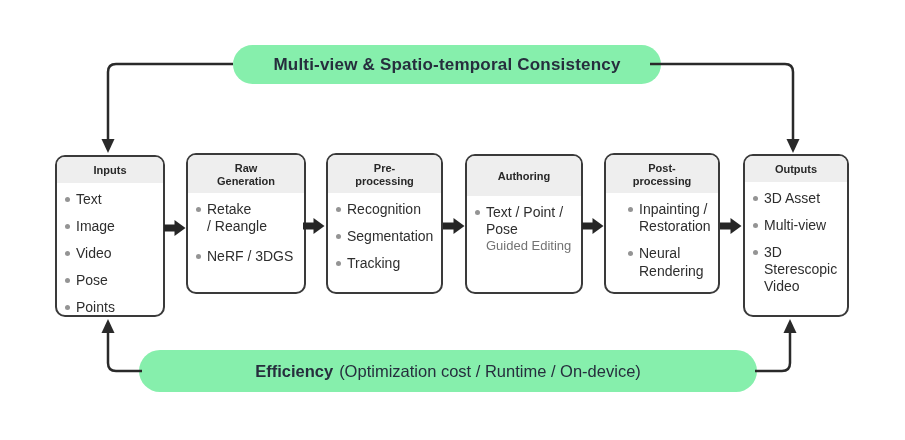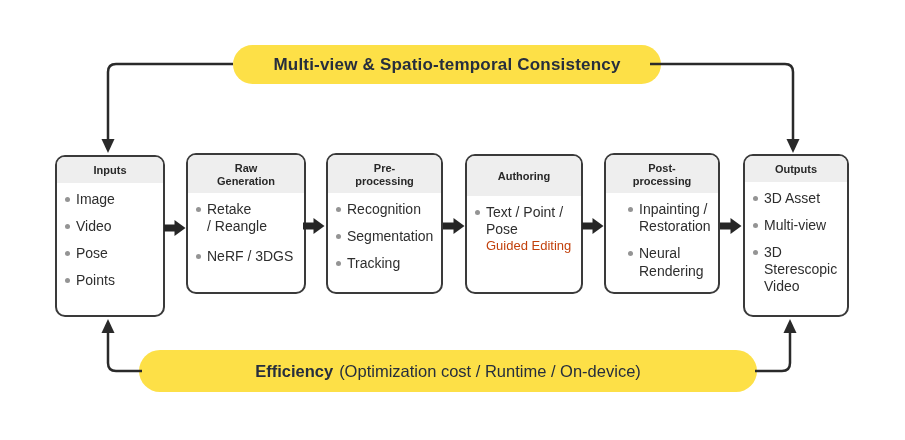--- a/index.html
+++ b/index.html
@@ -8,21 +8,21 @@
   .canvas {
     position: relative;
     width: 905px;
     height: 440px;
     background: #ffffff;
     overflow: hidden;
   }
   
   .pill {
     position: absolute;
-    background: #fde047;
+    background: #86efac;
     display: flex;
     align-items: center;
     justify-content: center;
     color: #262e3d;
   }
   .pill-top {
     left: 233px; top: 45px; width: 428px; height: 39px;
     border-radius: 20px;
     font-size: 17px; font-weight: bold; letter-spacing: 0.2px;
   }
@@ -62,21 +62,21 @@
   .dot {
     width: 5px; height: 5px; border-radius: 50%;
     background: #949494; flex: 0 0 auto; margin-top: 6px;
   }
   .item-text {
     font-size: 14px; line-height: 1.22; color: #2e2e2e;
     font-weight: 500;
     white-space: pre-line;
   }
   .item-col { display: flex; flex-direction: column; }
-  .sub-text { font-size: 13px; line-height: 1.25; color: #c2410c; white-space: pre-line; }
+  .sub-text { font-size: 13px; line-height: 1.25; color: #737373; white-space: pre-line; }
   
   #stage-inputs          { left: 55px;  top: 155px; width: 110px; height: 162px; }
   #stage-raw-generation  { left: 186px; top: 153px; width: 120px; height: 141px; }
   #stage-pre-processing  { left: 326px; top: 153px; width: 117px; height: 141px; }
   #stage-authoring       { left: 465px; top: 154px; width: 118px; height: 140px; }
   #stage-post-processing { left: 604px; top: 153px; width: 116px; height: 141px; }
   #stage-outputs         { left: 743px; top: 154px; width: 106px; height: 163px; }
   
   .flow-arrow { position: absolute; width: 22px; height: 18px; }
   #flow-1 { left: 164px; top: 219px; }
@@ -120,20 +120,24 @@
   <svg id="conn-bottom-right" class="connector" width="52" height="62" viewBox="0 0 52 62">
     <path d="M5,55 L32,55 Q40,55 40,47 L40,16" fill="none" stroke="#2a2a2a" stroke-width="2.5"></path>
     <polygon points="40,3 33.5,17 46.5,17" fill="#2a2a2a"></polygon>
   </svg>
 
   <div class="stage" id="stage-inputs">
     <div class="stage-header">Inputs</div>
     <div class="stage-body">
       <div class="item">
           <span class="dot"></span>
+          <span class="item-text">Text</span>
+        </div>
+      <div class="item">
+          <span class="dot"></span>
           <span class="item-text">Image</span>
         </div>
       <div class="item">
           <span class="dot"></span>
           <span class="item-text">Video</span>
         </div>
       <div class="item">
           <span class="dot"></span>
           <span class="item-text">Pose</span>
         </div>

